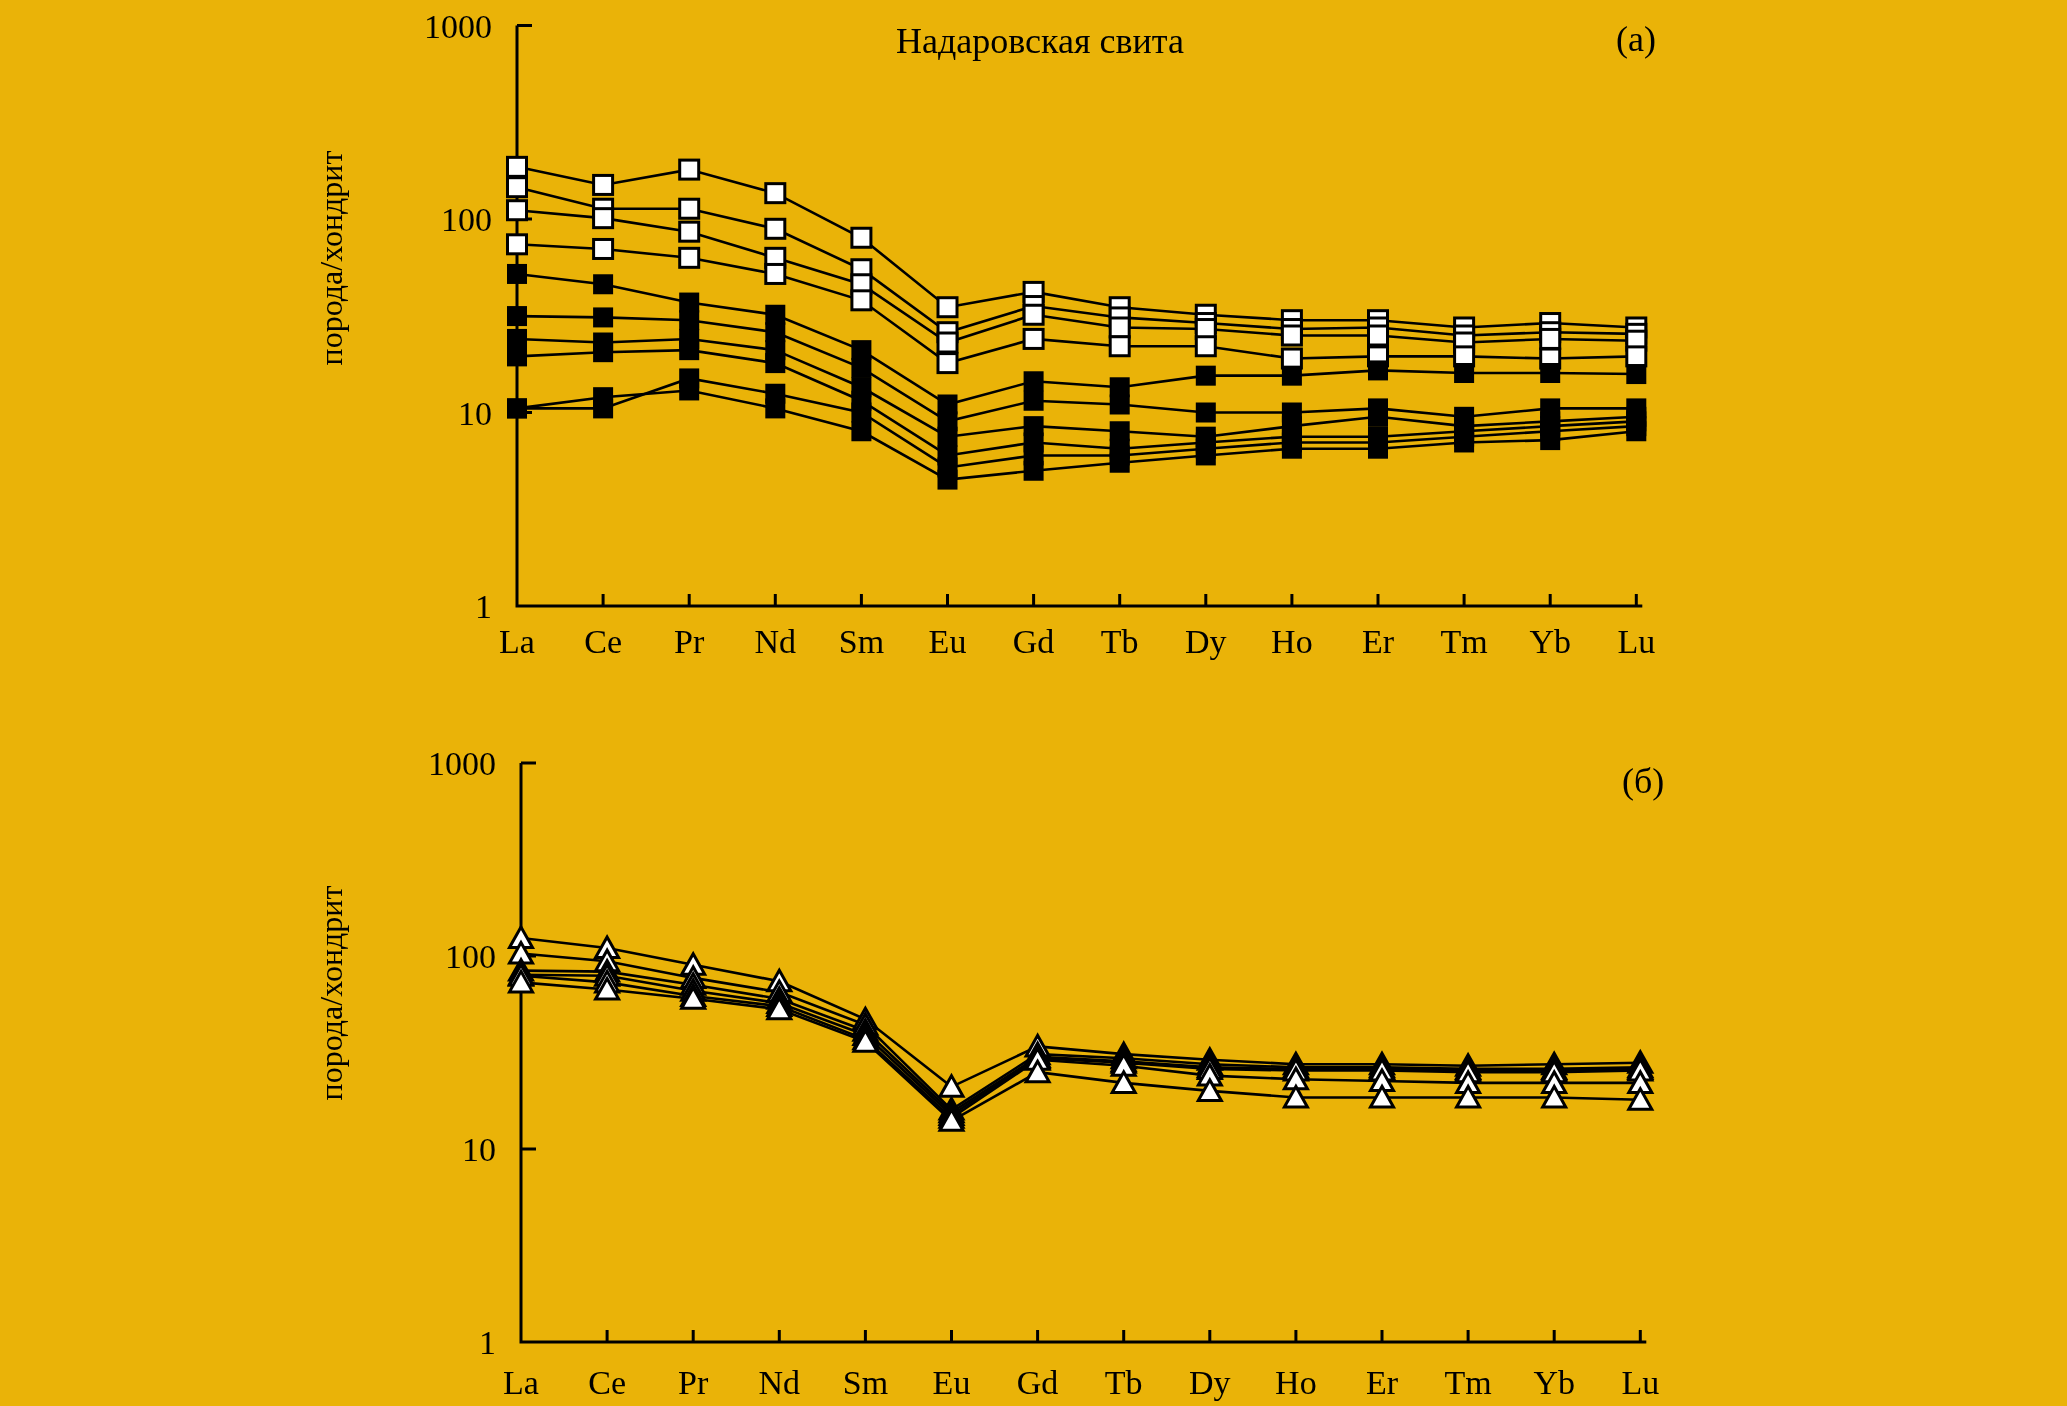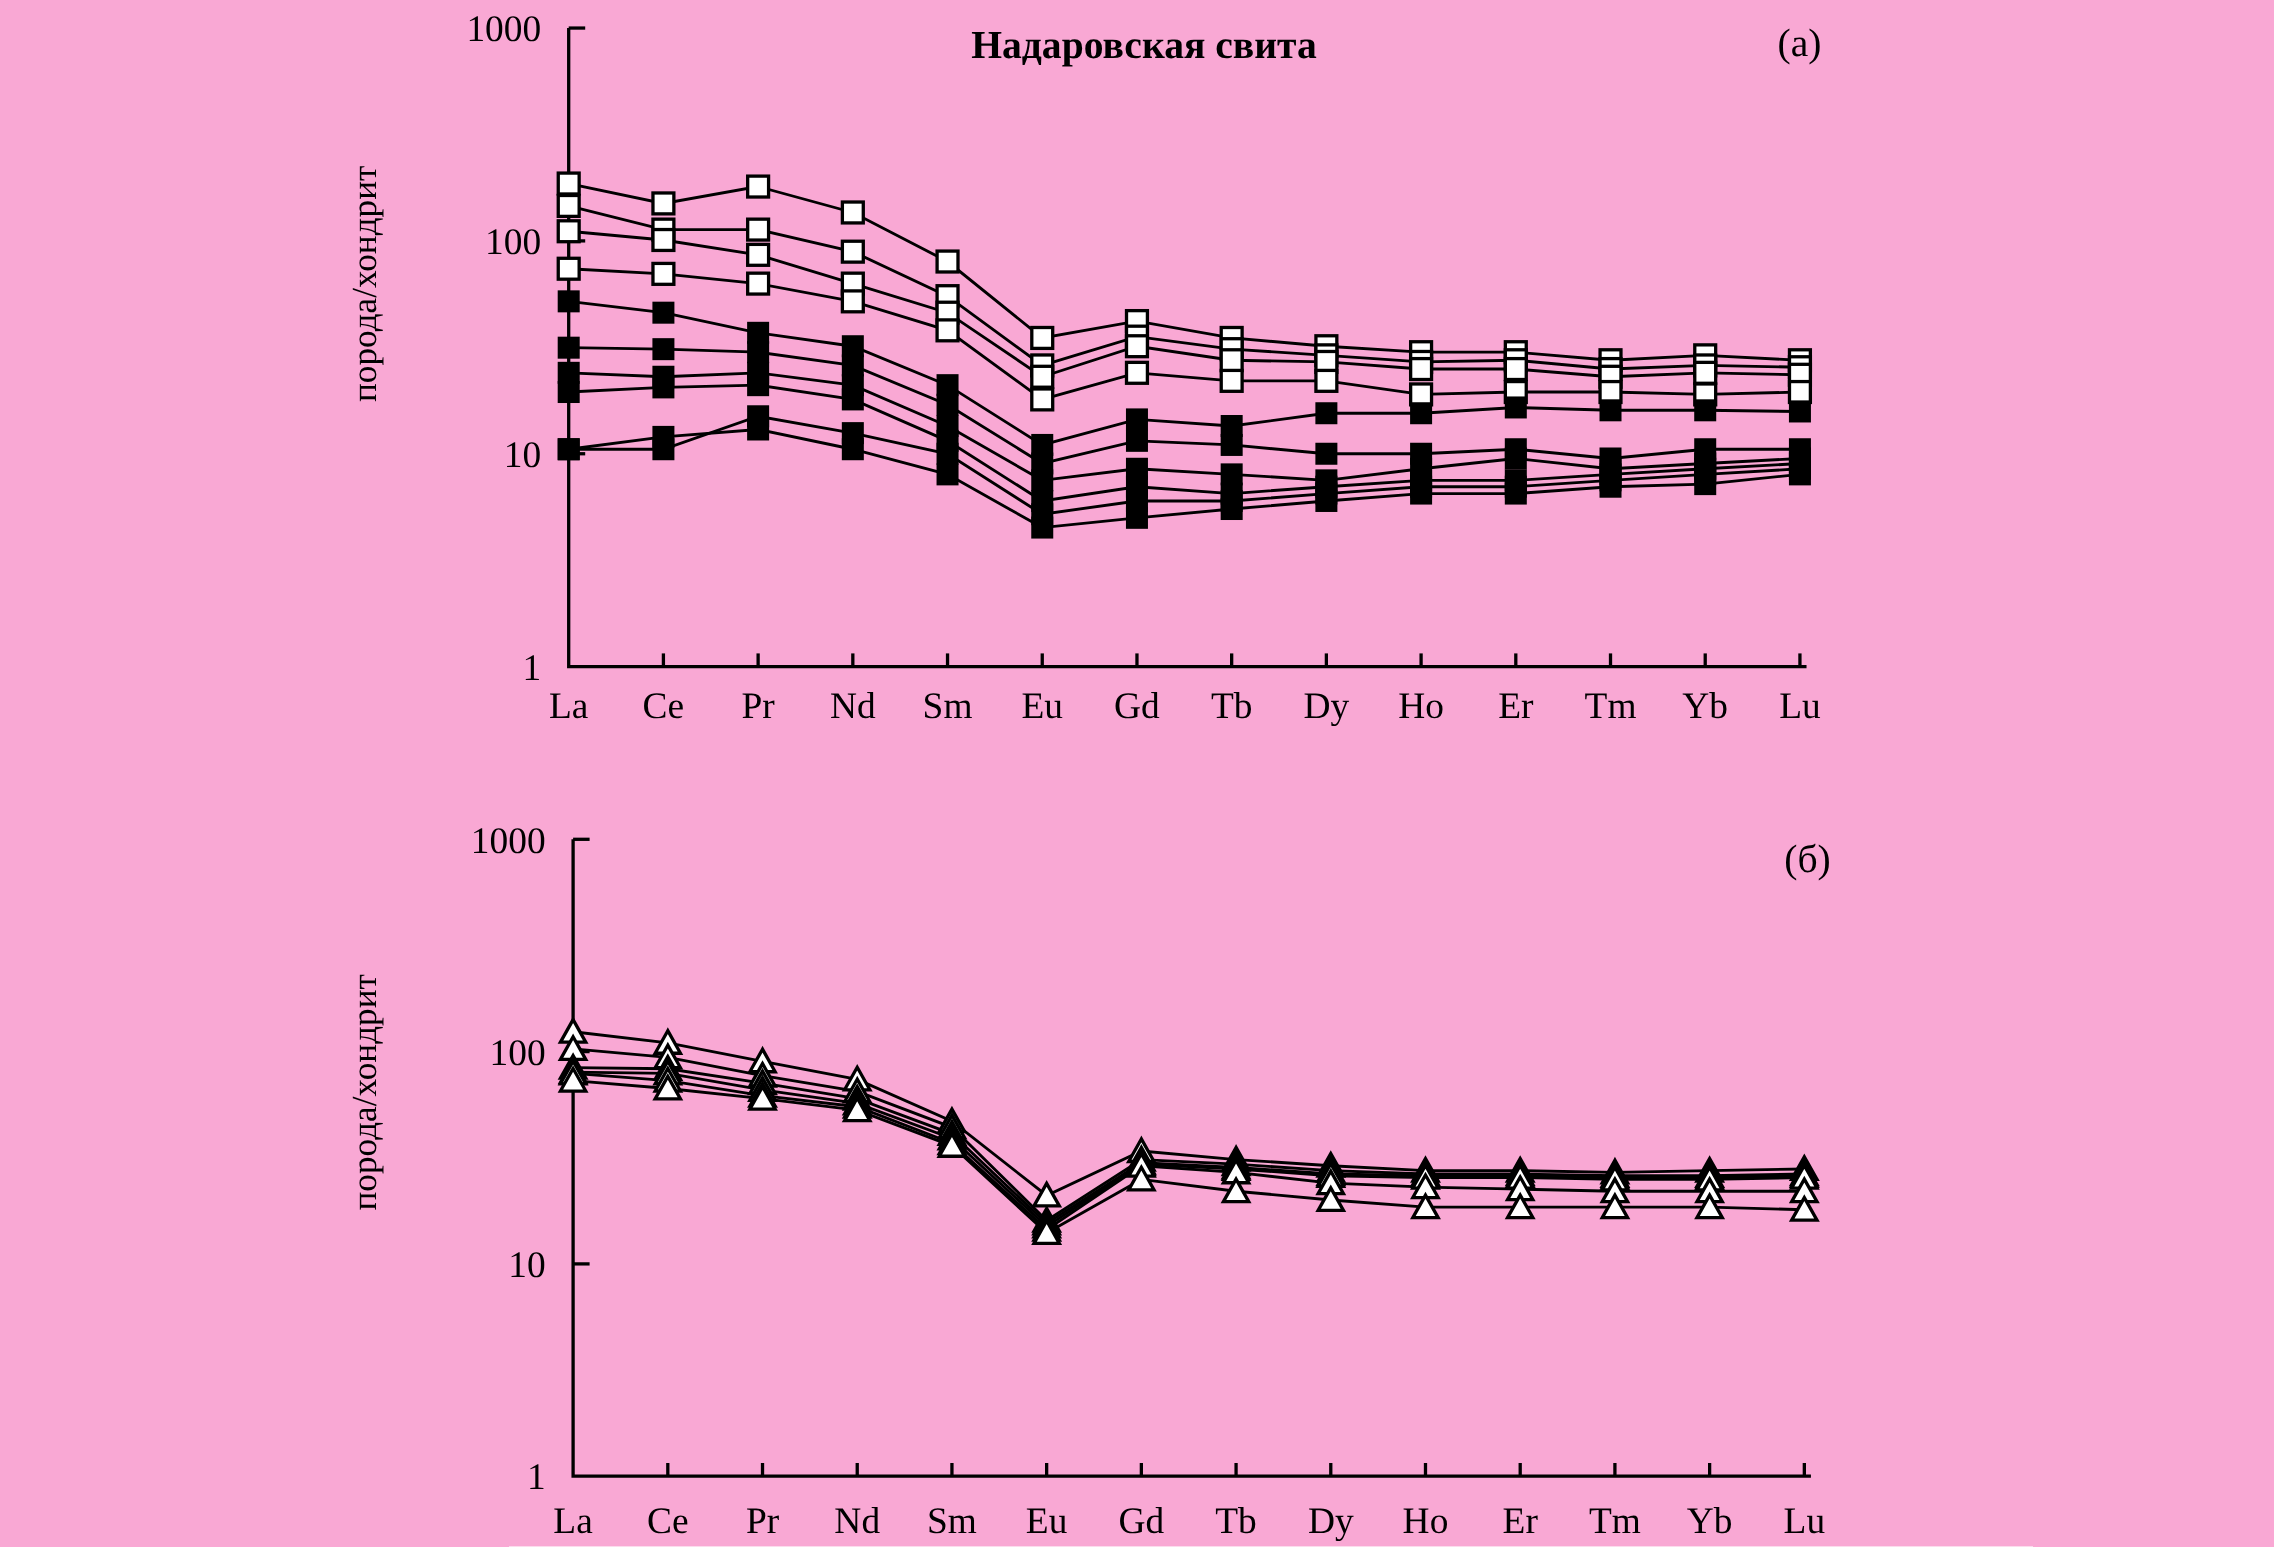--- a/index.html
+++ b/index.html
@@ -1,19 +1,19 @@
 <!DOCTYPE html>
 <html><head>
 <meta charset="utf-8">
 <style>
   html,body{margin:0;padding:0;background:#ffffff;}
   #figure-canvas{
     position:relative;
     width:2067px;height:1406px;
-    background:#f9a8d4;
+    background:#eab308;
     font-family:"Liberation Serif","DejaVu Serif",serif;
     overflow:hidden;
   }
   #chart-svg{position:absolute;left:0;top:0;}
   svg text{font-family:"Liberation Serif","DejaVu Serif",serif;fill:#000;}
   .chart-title{
     position:absolute;left:460px;width:1160px;text-align:center;
     font-size:36px;color:#000;white-space:nowrap;
   }
   .panel-label{
@@ -339,20 +339,20 @@
         <polygon points="1123.6999999999998,1071.9124226013141 1112.1999999999998,1092.4124226013141 1135.1999999999998,1092.4124226013141" fill="#fff" stroke="#000000" stroke-width="3" stroke-linejoin="miter"></polygon>
         <polygon points="1209.8,1079.9012108368515 1198.3,1100.4012108368515 1221.3,1100.4012108368515" fill="#fff" stroke="#000000" stroke-width="3" stroke-linejoin="miter"></polygon>
         <polygon points="1295.9,1086.4358564182185 1284.4,1106.9358564182185 1307.4,1106.9358564182185" fill="#fff" stroke="#000000" stroke-width="3" stroke-linejoin="miter"></polygon>
         <polygon points="1382,1086.4358564182185 1370.5,1106.9358564182185 1393.5,1106.9358564182185" fill="#fff" stroke="#000000" stroke-width="3" stroke-linejoin="miter"></polygon>
         <polygon points="1468.1,1086.4358564182185 1456.6,1106.9358564182185 1479.6,1106.9358564182185" fill="#fff" stroke="#000000" stroke-width="3" stroke-linejoin="miter"></polygon>
         <polygon points="1554.1999999999998,1086.4358564182185 1542.6999999999998,1106.9358564182185 1565.6999999999998,1106.9358564182185" fill="#fff" stroke="#000000" stroke-width="3" stroke-linejoin="miter"></polygon>
         <polygon points="1640.3,1088.732406515062 1628.8,1109.232406515062 1651.8,1109.232406515062" fill="#fff" stroke="#000000" stroke-width="3" stroke-linejoin="miter"></polygon>
       </g>
     </svg>
 
-  <div class="chart-title" style="top:20px;font-weight:bold;">Надаровская свита</div>
+  <div class="chart-title" style="top:20px;">Надаровская свита</div>
   <div class="panel-label" style="left:1616px;top:18px;">(а)</div>
   <div class="y-axis-title" style="left:331px;top:258px;">порода/хондрит</div>
 
   <div class="panel-label" style="left:1622px;top:760px;">(б)</div>
   <div class="y-axis-title" style="left:331px;top:993px;">порода/хондрит</div>
 
 </div>
 
 </body></html>

